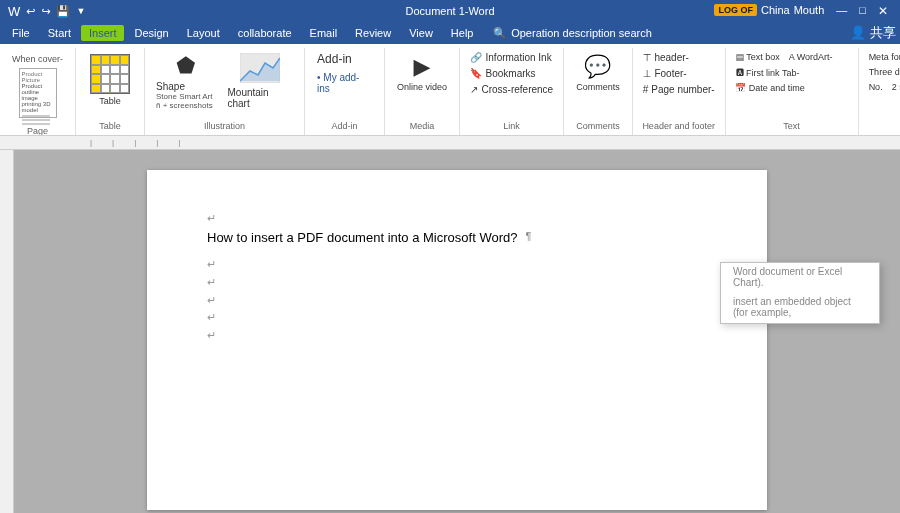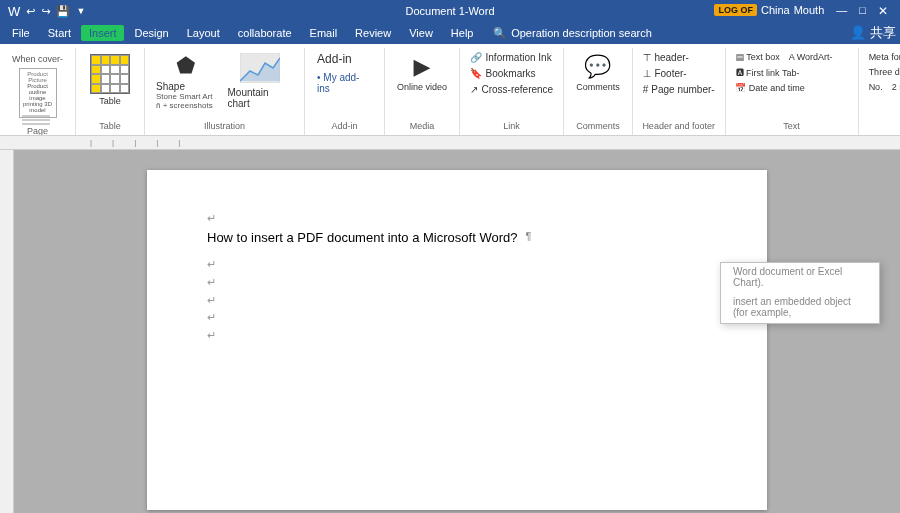--- a/index.html
+++ b/index.html
@@ -31,21 +31,21 @@
       padding: 0 4px;
       color: white;
       gap: 2px;
     }
     .menu-item {
       padding: 2px 8px;
       cursor: pointer;
       font-size: 11px;
       border-radius: 2px;
     }
-    .menu-item.active { background: #22c55e; color: #2b579a; }
+    .menu-item.active { background: #84cc16; color: #2b579a; }
     .menu-search {
       margin-left: 8px;
       display: flex;
       align-items: center;
       gap: 4px;
       color: white;
       font-size: 11px;
     }
     .menu-right { margin-left: auto; color: white; font-size: 13px; }
 
@@ -87,21 +87,20 @@
       flex-direction: column;
       align-items: center;
       justify-content: center;
       padding: 4px 6px;
       cursor: pointer;
       border-radius: 2px;
       min-width: 40px;
       font-size: 9px;
       color: #333;
       gap: 2px;
-      text-align: center;
     }
 
     
     .page-group {
       padding: 2px 6px;
       border-right: 1px solid #e0e0e0;
       display: flex;
       flex-direction: column;
     }
     .page-thumb {

